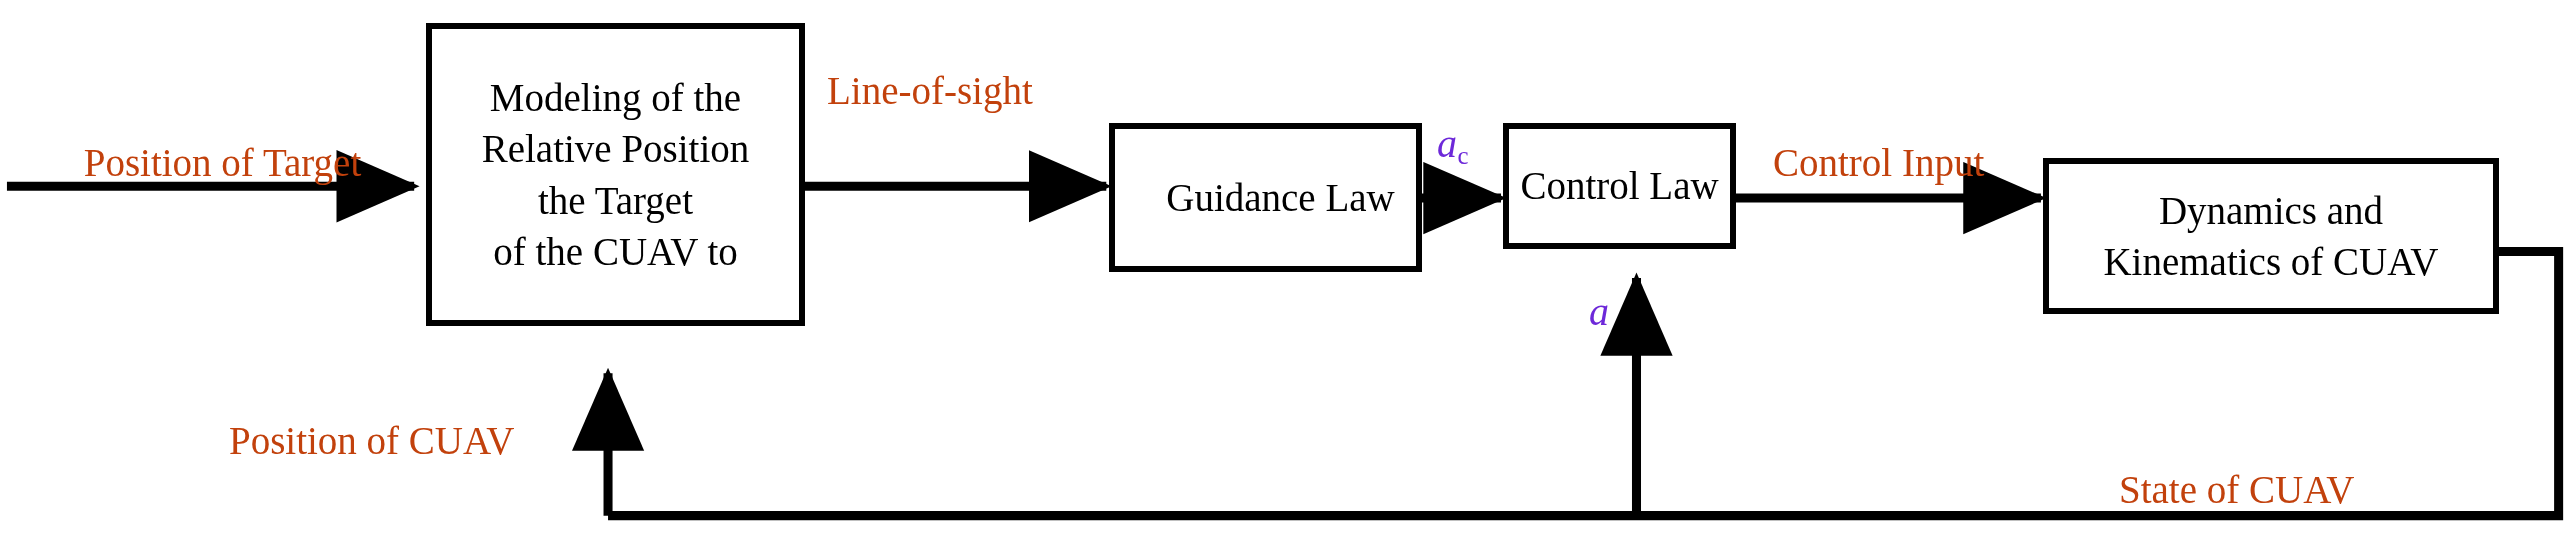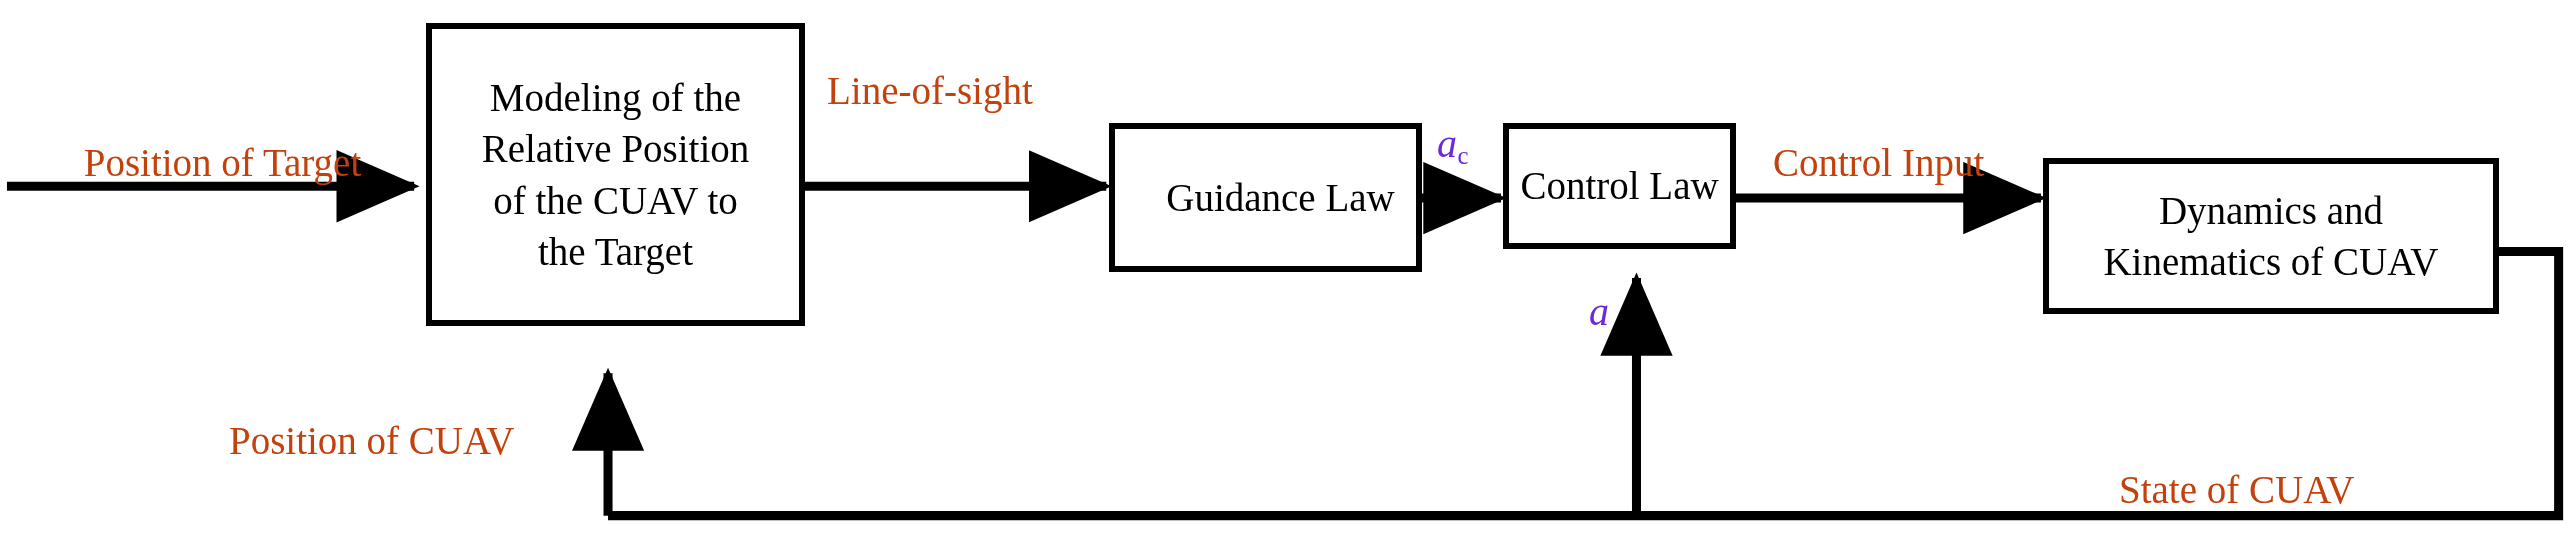--- a/index.html
+++ b/index.html
@@ -91,22 +91,22 @@
     <polyline points="3595,362 3682,362 3682,742 875,742" fill="none" stroke="#000000" stroke-width="13"></polyline>
 
     <line x1="875" y1="742" x2="875" y2="537" stroke="#000000" stroke-width="13" marker-end="url(#ah)"></line>
 
     <line x1="2355" y1="742" x2="2355" y2="400" stroke="#000000" stroke-width="13" marker-end="url(#ah)"></line>
   </svg>
 
   <div class="node-box" style="left:418px; top:23px; width:379px; height:303px;margin-left:8px;">
     <span class="line">Modeling of the</span>
     <span class="line">Relative Position</span>
+    <span class="line">the Target</span>
     <span class="line">of the CUAV to</span>
-    <span class="line">the Target</span>
   </div>
 
   <div class="node-box" style="left:1109px; top:123px; width:313px; height:149px;padding-left:30px;">
     <span class="line">Guidance Law</span>
   </div>
 
   <div class="node-box" style="left:1503px; top:123px; width:233px; height:126px;">
     <span class="line">Control Law</span>
   </div>
 

